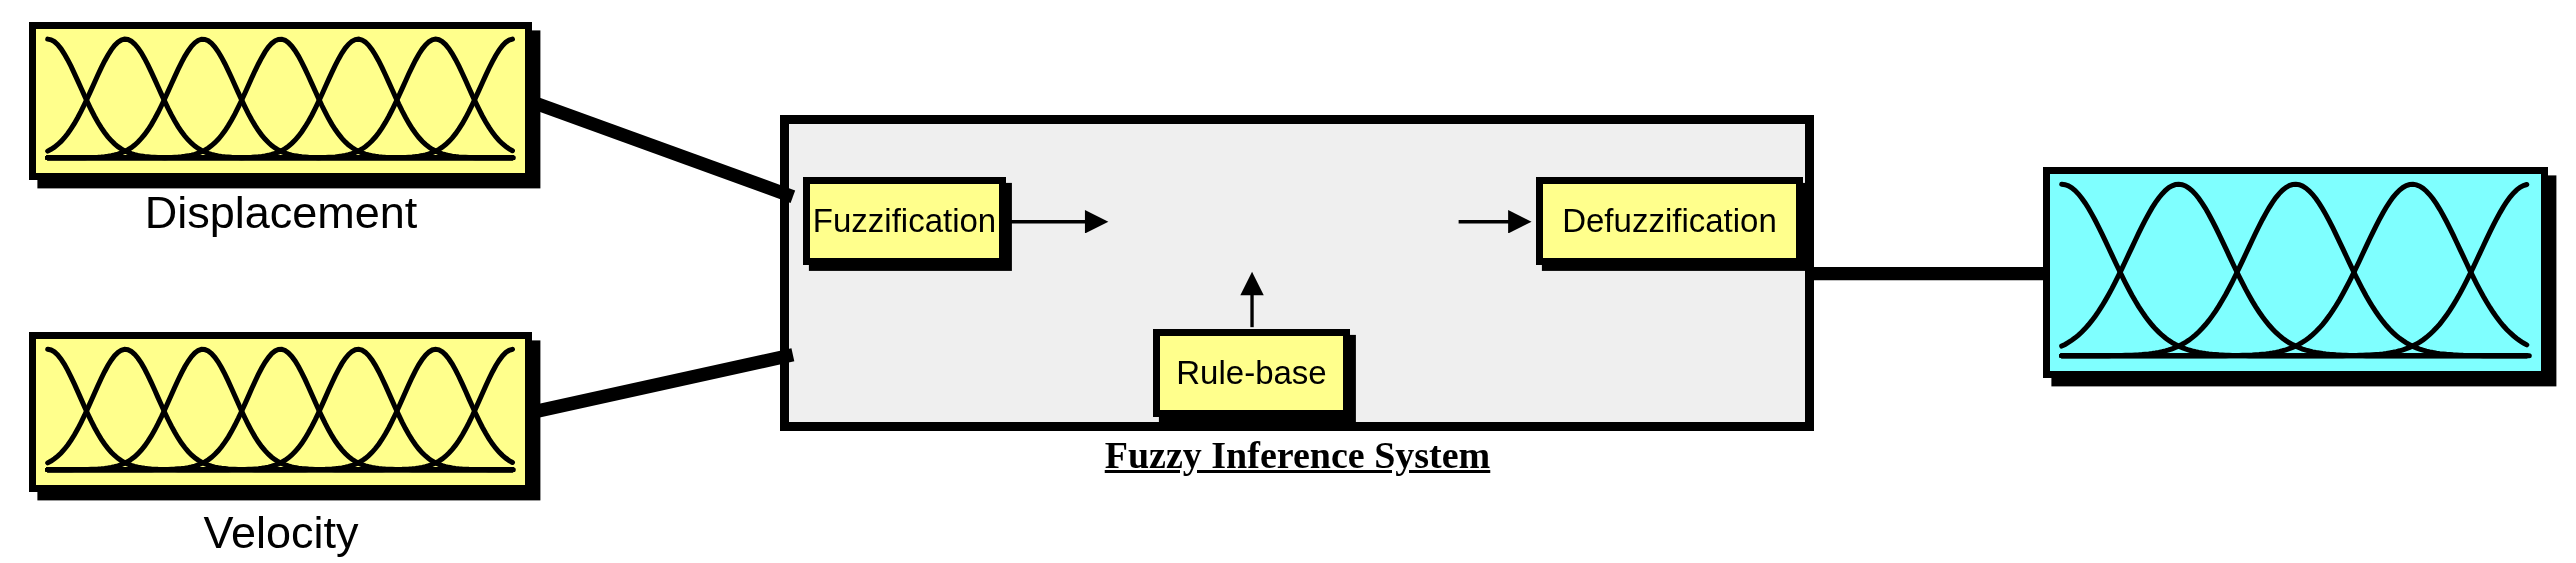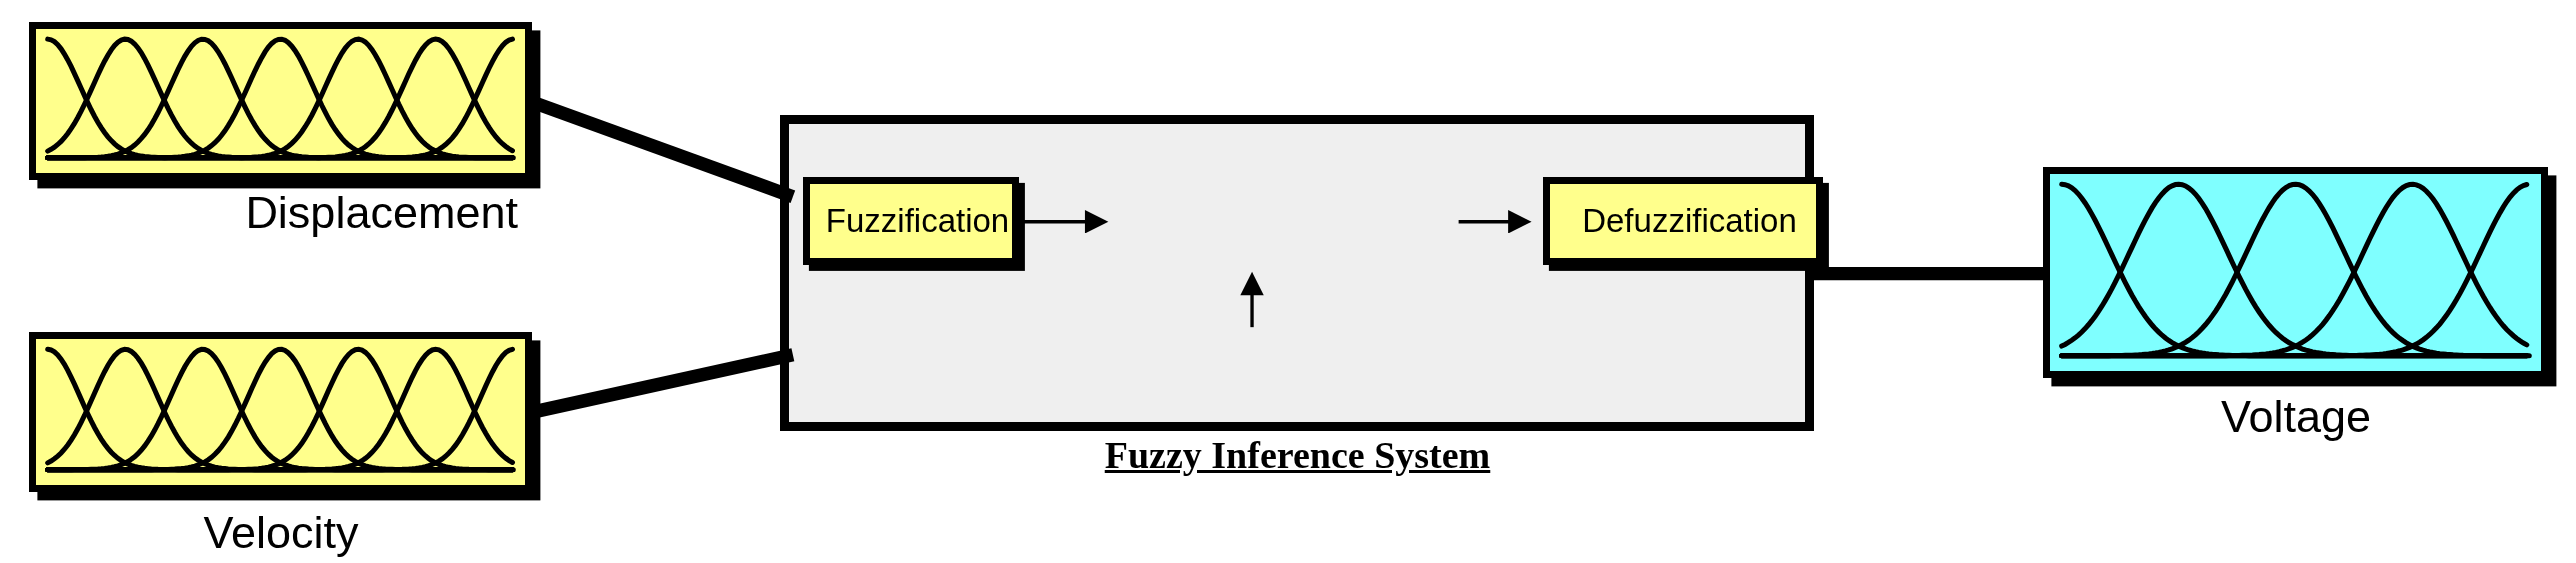--- a/index.html
+++ b/index.html
@@ -22,21 +22,20 @@
     background:var(--container-fill,#EFEFEF);
     z-index:1;
   }
   .procbox{
     position:absolute;border:7.5px solid var(--stroke,#000);
     background:var(--input-fill,#FFFF8C);
     box-shadow:5.9px 5.9px 0 var(--stroke,#000);
     display:flex;align-items:center;justify-content:center;
     font-size:33px;color:#000;white-space:nowrap;
     z-index:3;
-    padding-left:13px;
   }
   .caption{
     position:absolute;text-align:center;font-size:45px;color:#000;
     z-index:3;
   }
   .fis-caption{
     position:absolute;left:780px;top:433px;width:1035px;text-align:center;
     font-family:"Liberation Serif",serif;font-weight:bold;font-size:38px;color:#000;
     z-index:3;
     text-decoration:underline;
@@ -69,21 +68,21 @@
         <path d="M14.0 12.0L18.0 12.8L22.0 15.0L26.0 18.7L30.0 23.6L34.0 29.8L38.0 36.9L42.0 44.7L46.0 53.2L50.0 61.9L54.0 70.8L58.0 79.6L62.0 88.2L66.0 96.5L70.0 104.2L74.0 111.4L78.0 117.9L82.0 123.7L86.0 128.9L90.0 133.4L94.0 137.3L98.0 140.6L102.0 143.3L106.0 145.6L110.0 147.5L114.0 149.0L118.0 150.2L122.0 151.1L126.0 151.9L130.0 152.4L134.0 152.8L138.0 153.2L142.0 153.4L146.0 153.6L150.0 153.7L154.0 153.8L158.0 153.9L162.0 153.9L166.0 153.9L170.0 154.0L174.0 154.0L178.0 154.0L182.0 154.0L186.0 154.0L190.0 154.0L194.0 154.0L198.0 154.0L202.0 154.0L206.0 154.0L210.0 154.0L214.0 154.0L218.0 154.0L222.0 154.0L226.0 154.0L230.0 154.0L234.0 154.0L238.0 154.0L242.0 154.0L246.0 154.0L250.0 154.0L254.0 154.0L258.0 154.0L262.0 154.0L266.0 154.0L270.0 154.0L274.0 154.0L278.0 154.0L282.0 154.0L286.0 154.0L290.0 154.0L294.0 154.0L298.0 154.0L302.0 154.0L306.0 154.0L310.0 154.0L314.0 154.0L318.0 154.0L322.0 154.0L326.0 154.0L330.0 154.0L334.0 154.0L338.0 154.0L342.0 154.0L346.0 154.0L350.0 154.0L354.0 154.0L358.0 154.0L362.0 154.0L366.0 154.0L370.0 154.0L374.0 154.0L378.0 154.0L382.0 154.0L386.0 154.0L390.0 154.0L394.0 154.0L398.0 154.0L402.0 154.0L406.0 154.0L410.0 154.0L414.0 154.0L418.0 154.0L422.0 154.0L426.0 154.0L430.0 154.0L434.0 154.0L438.0 154.0L442.0 154.0L446.0 154.0L450.0 154.0L454.0 154.0L458.0 154.0L462.0 154.0L466.0 154.0L470.0 154.0L474.0 154.0L478.0 154.0L482.0 154.0L486.0 154.0L490.0 154.0L494.0 154.0L498.0 154.0L502.0 154.0L506.0 154.0L510.0 154.0L514.0 154.0L518.0 154.0L522.0 154.0L526.0 154.0L530.0 154.0L534.0 154.0L538.0 154.0L542.0 154.0L546.0 154.0L550.0 154.0L554.0 154.0L558.0 154.0L562.0 154.0L566.0 154.0L570.0 154.0" fill="none" stroke="#000000" stroke-width="6" stroke-linecap="round"></path>
         <path d="M14.0 146.0L18.0 143.8L22.0 141.2L26.0 138.0L30.0 134.3L34.0 129.9L38.0 124.8L42.0 119.1L46.0 112.8L50.0 105.7L54.0 98.1L58.0 90.0L62.0 81.5L66.0 72.7L70.0 63.8L74.0 55.0L78.0 46.4L82.0 38.4L86.0 31.2L90.0 24.8L94.0 19.6L98.0 15.7L102.0 13.1L106.0 12.0L110.0 12.5L114.0 14.4L118.0 17.8L122.0 22.5L126.0 28.4L130.0 35.3L134.0 43.0L138.0 51.4L142.0 60.1L146.0 69.0L150.0 77.8L154.0 86.5L158.0 94.8L162.0 102.6L166.0 109.9L170.0 116.6L174.0 122.6L178.0 127.9L182.0 132.5L186.0 136.5L190.0 139.9L194.0 142.8L198.0 145.2L202.0 147.1L206.0 148.7L210.0 149.9L214.0 150.9L218.0 151.7L222.0 152.3L226.0 152.8L230.0 153.1L234.0 153.4L238.0 153.5L242.0 153.7L246.0 153.8L250.0 153.8L254.0 153.9L258.0 153.9L262.0 154.0L266.0 154.0L270.0 154.0L274.0 154.0L278.0 154.0L282.0 154.0L286.0 154.0L290.0 154.0L294.0 154.0L298.0 154.0L302.0 154.0L306.0 154.0L310.0 154.0L314.0 154.0L318.0 154.0L322.0 154.0L326.0 154.0L330.0 154.0L334.0 154.0L338.0 154.0L342.0 154.0L346.0 154.0L350.0 154.0L354.0 154.0L358.0 154.0L362.0 154.0L366.0 154.0L370.0 154.0L374.0 154.0L378.0 154.0L382.0 154.0L386.0 154.0L390.0 154.0L394.0 154.0L398.0 154.0L402.0 154.0L406.0 154.0L410.0 154.0L414.0 154.0L418.0 154.0L422.0 154.0L426.0 154.0L430.0 154.0L434.0 154.0L438.0 154.0L442.0 154.0L446.0 154.0L450.0 154.0L454.0 154.0L458.0 154.0L462.0 154.0L466.0 154.0L470.0 154.0L474.0 154.0L478.0 154.0L482.0 154.0L486.0 154.0L490.0 154.0L494.0 154.0L498.0 154.0L502.0 154.0L506.0 154.0L510.0 154.0L514.0 154.0L518.0 154.0L522.0 154.0L526.0 154.0L530.0 154.0L534.0 154.0L538.0 154.0L542.0 154.0L546.0 154.0L550.0 154.0L554.0 154.0L558.0 154.0L562.0 154.0L566.0 154.0L570.0 154.0" fill="none" stroke="#000000" stroke-width="6" stroke-linecap="round"></path>
         <path d="M14.0 154.0L18.0 154.0L22.0 154.0L26.0 154.0L30.0 154.0L34.0 154.0L38.0 154.0L42.0 154.0L46.0 153.9L50.0 153.9L54.0 153.9L58.0 153.8L62.0 153.7L66.0 153.6L70.0 153.5L74.0 153.3L78.0 153.0L82.0 152.6L86.0 152.1L90.0 151.4L94.0 150.6L98.0 149.5L102.0 148.1L106.0 146.4L110.0 144.3L114.0 141.8L118.0 138.7L122.0 135.1L126.0 130.8L130.0 126.0L134.0 120.4L138.0 114.2L142.0 107.3L146.0 99.8L150.0 91.7L154.0 83.3L158.0 74.5L162.0 65.6L166.0 56.8L170.0 48.2L174.0 40.1L178.0 32.6L182.0 26.1L186.0 20.6L190.0 16.4L194.0 13.5L198.0 12.1L202.0 12.3L206.0 13.9L210.0 17.0L214.0 21.4L218.0 27.1L222.0 33.8L226.0 41.4L230.0 49.6L234.0 58.2L238.0 67.1L242.0 76.0L246.0 84.7L250.0 93.1L254.0 101.1L258.0 108.5L262.0 115.2L266.0 121.4L270.0 126.8L274.0 131.6L278.0 135.7L282.0 139.3L286.0 142.2L290.0 144.7L294.0 146.7L298.0 148.4L302.0 149.7L306.0 150.8L310.0 151.6L314.0 152.2L318.0 152.7L322.0 153.0L326.0 153.3L330.0 153.5L334.0 153.7L338.0 153.8L342.0 153.8L346.0 153.9L350.0 153.9L354.0 154.0L358.0 154.0L362.0 154.0L366.0 154.0L370.0 154.0L374.0 154.0L378.0 154.0L382.0 154.0L386.0 154.0L390.0 154.0L394.0 154.0L398.0 154.0L402.0 154.0L406.0 154.0L410.0 154.0L414.0 154.0L418.0 154.0L422.0 154.0L426.0 154.0L430.0 154.0L434.0 154.0L438.0 154.0L442.0 154.0L446.0 154.0L450.0 154.0L454.0 154.0L458.0 154.0L462.0 154.0L466.0 154.0L470.0 154.0L474.0 154.0L478.0 154.0L482.0 154.0L486.0 154.0L490.0 154.0L494.0 154.0L498.0 154.0L502.0 154.0L506.0 154.0L510.0 154.0L514.0 154.0L518.0 154.0L522.0 154.0L526.0 154.0L530.0 154.0L534.0 154.0L538.0 154.0L542.0 154.0L546.0 154.0L550.0 154.0L554.0 154.0L558.0 154.0L562.0 154.0L566.0 154.0L570.0 154.0" fill="none" stroke="#000000" stroke-width="6" stroke-linecap="round"></path>
         <path d="M14.0 154.0L18.0 154.0L22.0 154.0L26.0 154.0L30.0 154.0L34.0 154.0L38.0 154.0L42.0 154.0L46.0 154.0L50.0 154.0L54.0 154.0L58.0 154.0L62.0 154.0L66.0 154.0L70.0 154.0L74.0 154.0L78.0 154.0L82.0 154.0L86.0 154.0L90.0 154.0L94.0 154.0L98.0 154.0L102.0 154.0L106.0 154.0L110.0 154.0L114.0 154.0L118.0 154.0L122.0 154.0L126.0 154.0L130.0 154.0L134.0 154.0L138.0 154.0L142.0 153.9L146.0 153.9L150.0 153.8L154.0 153.8L158.0 153.7L162.0 153.5L166.0 153.3L170.0 153.1L174.0 152.7L178.0 152.2L182.0 151.6L186.0 150.8L190.0 149.8L194.0 148.5L198.0 146.8L202.0 144.8L206.0 142.3L210.0 139.4L214.0 135.9L218.0 131.8L222.0 127.0L226.0 121.6L230.0 115.5L234.0 108.8L238.0 101.4L242.0 93.4L246.0 85.1L250.0 76.4L254.0 67.5L258.0 58.6L262.0 49.9L266.0 41.7L270.0 34.1L274.0 27.3L278.0 21.6L282.0 17.1L286.0 14.0L290.0 12.3L294.0 12.1L298.0 13.4L302.0 16.2L306.0 20.4L310.0 25.8L314.0 32.3L318.0 39.7L322.0 47.8L326.0 56.4L330.0 65.2L334.0 74.1L338.0 82.9L342.0 91.4L346.0 99.4L350.0 107.0L354.0 113.9L358.0 120.1L362.0 125.7L366.0 130.7L370.0 134.9L374.0 138.6L378.0 141.7L382.0 144.2L386.0 146.4L390.0 148.1L394.0 149.5L398.0 150.6L402.0 151.4L406.0 152.1L410.0 152.6L414.0 153.0L418.0 153.3L422.0 153.5L426.0 153.6L430.0 153.7L434.0 153.8L438.0 153.9L442.0 153.9L446.0 153.9L450.0 154.0L454.0 154.0L458.0 154.0L462.0 154.0L466.0 154.0L470.0 154.0L474.0 154.0L478.0 154.0L482.0 154.0L486.0 154.0L490.0 154.0L494.0 154.0L498.0 154.0L502.0 154.0L506.0 154.0L510.0 154.0L514.0 154.0L518.0 154.0L522.0 154.0L526.0 154.0L530.0 154.0L534.0 154.0L538.0 154.0L542.0 154.0L546.0 154.0L550.0 154.0L554.0 154.0L558.0 154.0L562.0 154.0L566.0 154.0L570.0 154.0" fill="none" stroke="#000000" stroke-width="6" stroke-linecap="round"></path>
         <path d="M14.0 154.0L18.0 154.0L22.0 154.0L26.0 154.0L30.0 154.0L34.0 154.0L38.0 154.0L42.0 154.0L46.0 154.0L50.0 154.0L54.0 154.0L58.0 154.0L62.0 154.0L66.0 154.0L70.0 154.0L74.0 154.0L78.0 154.0L82.0 154.0L86.0 154.0L90.0 154.0L94.0 154.0L98.0 154.0L102.0 154.0L106.0 154.0L110.0 154.0L114.0 154.0L118.0 154.0L122.0 154.0L126.0 154.0L130.0 154.0L134.0 154.0L138.0 154.0L142.0 154.0L146.0 154.0L150.0 154.0L154.0 154.0L158.0 154.0L162.0 154.0L166.0 154.0L170.0 154.0L174.0 154.0L178.0 154.0L182.0 154.0L186.0 154.0L190.0 154.0L194.0 154.0L198.0 154.0L202.0 154.0L206.0 154.0L210.0 154.0L214.0 154.0L218.0 154.0L222.0 154.0L226.0 154.0L230.0 154.0L234.0 153.9L238.0 153.9L242.0 153.9L246.0 153.8L250.0 153.7L254.0 153.6L258.0 153.4L262.0 153.1L266.0 152.8L270.0 152.3L274.0 151.7L278.0 151.0L282.0 150.0L286.0 148.7L290.0 147.2L294.0 145.3L298.0 142.9L302.0 140.1L306.0 136.7L310.0 132.7L314.0 128.1L318.0 122.8L322.0 116.8L326.0 110.2L330.0 103.0L334.0 95.1L338.0 86.8L342.0 78.2L346.0 69.3L350.0 60.4L354.0 51.7L358.0 43.4L362.0 35.6L366.0 28.7L370.0 22.7L374.0 18.0L378.0 14.5L382.0 12.5L386.0 12.0L390.0 13.0L394.0 15.5L398.0 19.4L402.0 24.6L406.0 30.9L410.0 38.1L414.0 46.1L418.0 54.6L422.0 63.4L426.0 72.3L430.0 81.1L434.0 89.7L438.0 97.8L442.0 105.4L446.0 112.5L450.0 118.9L454.0 124.6L458.0 129.7L462.0 134.1L466.0 137.9L470.0 141.1L474.0 143.7L478.0 145.9L482.0 147.7L486.0 149.2L490.0 150.3L494.0 151.3L498.0 152.0L502.0 152.5L506.0 152.9L510.0 153.2L514.0 153.4L518.0 153.6L522.0 153.7L526.0 153.8L530.0 153.9L534.0 153.9L538.0 153.9L542.0 154.0L546.0 154.0L550.0 154.0L554.0 154.0L558.0 154.0L562.0 154.0L566.0 154.0L570.0 154.0" fill="none" stroke="#000000" stroke-width="6" stroke-linecap="round"></path>
         <path d="M14.0 154.0L18.0 154.0L22.0 154.0L26.0 154.0L30.0 154.0L34.0 154.0L38.0 154.0L42.0 154.0L46.0 154.0L50.0 154.0L54.0 154.0L58.0 154.0L62.0 154.0L66.0 154.0L70.0 154.0L74.0 154.0L78.0 154.0L82.0 154.0L86.0 154.0L90.0 154.0L94.0 154.0L98.0 154.0L102.0 154.0L106.0 154.0L110.0 154.0L114.0 154.0L118.0 154.0L122.0 154.0L126.0 154.0L130.0 154.0L134.0 154.0L138.0 154.0L142.0 154.0L146.0 154.0L150.0 154.0L154.0 154.0L158.0 154.0L162.0 154.0L166.0 154.0L170.0 154.0L174.0 154.0L178.0 154.0L182.0 154.0L186.0 154.0L190.0 154.0L194.0 154.0L198.0 154.0L202.0 154.0L206.0 154.0L210.0 154.0L214.0 154.0L218.0 154.0L222.0 154.0L226.0 154.0L230.0 154.0L234.0 154.0L238.0 154.0L242.0 154.0L246.0 154.0L250.0 154.0L254.0 154.0L258.0 154.0L262.0 154.0L266.0 154.0L270.0 154.0L274.0 154.0L278.0 154.0L282.0 154.0L286.0 154.0L290.0 154.0L294.0 154.0L298.0 154.0L302.0 154.0L306.0 154.0L310.0 154.0L314.0 154.0L318.0 154.0L322.0 154.0L326.0 153.9L330.0 153.9L334.0 153.9L338.0 153.8L342.0 153.7L346.0 153.6L350.0 153.4L354.0 153.2L358.0 152.9L362.0 152.4L366.0 151.9L370.0 151.2L374.0 150.2L378.0 149.0L382.0 147.5L386.0 145.7L390.0 143.4L394.0 140.7L398.0 137.4L402.0 133.6L406.0 129.1L410.0 123.9L414.0 118.1L418.0 111.6L422.0 104.5L426.0 96.8L430.0 88.6L434.0 80.0L438.0 71.2L442.0 62.3L446.0 53.5L450.0 45.1L454.0 37.2L458.0 30.0L462.0 23.9L466.0 18.9L470.0 15.1L474.0 12.8L478.0 12.0L482.0 12.7L486.0 14.9L490.0 18.5L494.0 23.4L498.0 29.5L502.0 36.6L506.0 44.4L510.0 52.8L514.0 61.5L518.0 70.4L522.0 79.3L526.0 87.9L530.0 96.1L534.0 103.9L538.0 111.1L542.0 117.6L546.0 123.5L550.0 128.7L554.0 133.2L558.0 137.1L562.0 140.4L566.0 143.2L570.0 145.5" fill="none" stroke="#000000" stroke-width="6" stroke-linecap="round"></path>
         <path d="M14.0 154.0L18.0 154.0L22.0 154.0L26.0 154.0L30.0 154.0L34.0 154.0L38.0 154.0L42.0 154.0L46.0 154.0L50.0 154.0L54.0 154.0L58.0 154.0L62.0 154.0L66.0 154.0L70.0 154.0L74.0 154.0L78.0 154.0L82.0 154.0L86.0 154.0L90.0 154.0L94.0 154.0L98.0 154.0L102.0 154.0L106.0 154.0L110.0 154.0L114.0 154.0L118.0 154.0L122.0 154.0L126.0 154.0L130.0 154.0L134.0 154.0L138.0 154.0L142.0 154.0L146.0 154.0L150.0 154.0L154.0 154.0L158.0 154.0L162.0 154.0L166.0 154.0L170.0 154.0L174.0 154.0L178.0 154.0L182.0 154.0L186.0 154.0L190.0 154.0L194.0 154.0L198.0 154.0L202.0 154.0L206.0 154.0L210.0 154.0L214.0 154.0L218.0 154.0L222.0 154.0L226.0 154.0L230.0 154.0L234.0 154.0L238.0 154.0L242.0 154.0L246.0 154.0L250.0 154.0L254.0 154.0L258.0 154.0L262.0 154.0L266.0 154.0L270.0 154.0L274.0 154.0L278.0 154.0L282.0 154.0L286.0 154.0L290.0 154.0L294.0 154.0L298.0 154.0L302.0 154.0L306.0 154.0L310.0 154.0L314.0 154.0L318.0 154.0L322.0 154.0L326.0 154.0L330.0 154.0L334.0 154.0L338.0 154.0L342.0 154.0L346.0 154.0L350.0 154.0L354.0 154.0L358.0 154.0L362.0 154.0L366.0 154.0L370.0 154.0L374.0 154.0L378.0 154.0L382.0 154.0L386.0 154.0L390.0 154.0L394.0 154.0L398.0 154.0L402.0 154.0L406.0 154.0L410.0 154.0L414.0 154.0L418.0 153.9L422.0 153.9L426.0 153.9L430.0 153.8L434.0 153.7L438.0 153.6L442.0 153.5L446.0 153.2L450.0 152.9L454.0 152.5L458.0 152.0L462.0 151.3L466.0 150.4L470.0 149.3L474.0 147.9L478.0 146.1L482.0 143.9L486.0 141.3L490.0 138.1L494.0 134.4L498.0 130.1L502.0 125.1L506.0 119.4L510.0 113.1L514.0 106.1L518.0 98.5L522.0 90.3L526.0 81.8L530.0 73.0L534.0 64.1L538.0 55.3L542.0 46.8L546.0 38.8L550.0 31.5L554.0 25.1L558.0 19.8L562.0 15.8L566.0 13.2L570.0 12.0" fill="none" stroke="#000000" stroke-width="6" stroke-linecap="round"></path>
         <path d="M14 154L571 154" fill="none" stroke="#000000" stroke-width="6" stroke-linecap="round"></path>
       </svg>
   </div>
-  <div class="caption" style="left:14px;top:187px;width:504px;text-align:right;">Displacement</div>
+  <div class="caption" style="left:29px;top:187px;width:504px;">Displacement</div>
 
   <div class="mfbox input" style="left:29px;top:332px;width:489px;height:146px;">
     <svg viewBox="0 0 585 174">
         <path d="M14.0 12.0L18.0 12.8L22.0 15.0L26.0 18.8L30.0 23.8L34.0 30.0L38.0 37.2L42.0 45.2L46.0 53.7L50.0 62.6L54.0 71.6L58.0 80.6L62.0 89.3L66.0 97.7L70.0 105.5L74.0 112.8L78.0 119.4L82.0 125.3L86.0 130.5L90.0 135.1L94.0 139.0L98.0 142.4L102.0 145.2L106.0 147.5L110.0 149.4L114.0 150.9L118.0 152.1L122.0 153.1L126.0 153.8L130.0 154.4L134.0 154.8L138.0 155.2L142.0 155.4L146.0 155.6L150.0 155.7L154.0 155.8L158.0 155.9L162.0 155.9L166.0 155.9L170.0 156.0L174.0 156.0L178.0 156.0L182.0 156.0L186.0 156.0L190.0 156.0L194.0 156.0L198.0 156.0L202.0 156.0L206.0 156.0L210.0 156.0L214.0 156.0L218.0 156.0L222.0 156.0L226.0 156.0L230.0 156.0L234.0 156.0L238.0 156.0L242.0 156.0L246.0 156.0L250.0 156.0L254.0 156.0L258.0 156.0L262.0 156.0L266.0 156.0L270.0 156.0L274.0 156.0L278.0 156.0L282.0 156.0L286.0 156.0L290.0 156.0L294.0 156.0L298.0 156.0L302.0 156.0L306.0 156.0L310.0 156.0L314.0 156.0L318.0 156.0L322.0 156.0L326.0 156.0L330.0 156.0L334.0 156.0L338.0 156.0L342.0 156.0L346.0 156.0L350.0 156.0L354.0 156.0L358.0 156.0L362.0 156.0L366.0 156.0L370.0 156.0L374.0 156.0L378.0 156.0L382.0 156.0L386.0 156.0L390.0 156.0L394.0 156.0L398.0 156.0L402.0 156.0L406.0 156.0L410.0 156.0L414.0 156.0L418.0 156.0L422.0 156.0L426.0 156.0L430.0 156.0L434.0 156.0L438.0 156.0L442.0 156.0L446.0 156.0L450.0 156.0L454.0 156.0L458.0 156.0L462.0 156.0L466.0 156.0L470.0 156.0L474.0 156.0L478.0 156.0L482.0 156.0L486.0 156.0L490.0 156.0L494.0 156.0L498.0 156.0L502.0 156.0L506.0 156.0L510.0 156.0L514.0 156.0L518.0 156.0L522.0 156.0L526.0 156.0L530.0 156.0L534.0 156.0L538.0 156.0L542.0 156.0L546.0 156.0L550.0 156.0L554.0 156.0L558.0 156.0L562.0 156.0L566.0 156.0L570.0 156.0" fill="none" stroke="#000000" stroke-width="6" stroke-linecap="round"></path>
         <path d="M14.0 147.9L18.0 145.7L22.0 143.0L26.0 139.8L30.0 136.0L34.0 131.5L38.0 126.4L42.0 120.7L46.0 114.2L50.0 107.1L54.0 99.3L58.0 91.1L62.0 82.4L66.0 73.5L70.0 64.5L74.0 55.6L78.0 46.9L82.0 38.8L86.0 31.4L90.0 25.0L94.0 19.7L98.0 15.7L102.0 13.1L106.0 12.0L110.0 12.5L114.0 14.5L118.0 17.9L122.0 22.7L126.0 28.6L130.0 35.6L134.0 43.5L138.0 51.9L142.0 60.7L146.0 69.8L150.0 78.7L154.0 87.5L158.0 96.0L162.0 103.9L166.0 111.3L170.0 118.0L174.0 124.1L178.0 129.5L182.0 134.2L186.0 138.3L190.0 141.7L194.0 144.6L198.0 147.0L202.0 149.0L206.0 150.6L210.0 151.9L214.0 152.9L218.0 153.7L222.0 154.3L226.0 154.7L230.0 155.1L234.0 155.4L238.0 155.5L242.0 155.7L246.0 155.8L250.0 155.8L254.0 155.9L258.0 155.9L262.0 156.0L266.0 156.0L270.0 156.0L274.0 156.0L278.0 156.0L282.0 156.0L286.0 156.0L290.0 156.0L294.0 156.0L298.0 156.0L302.0 156.0L306.0 156.0L310.0 156.0L314.0 156.0L318.0 156.0L322.0 156.0L326.0 156.0L330.0 156.0L334.0 156.0L338.0 156.0L342.0 156.0L346.0 156.0L350.0 156.0L354.0 156.0L358.0 156.0L362.0 156.0L366.0 156.0L370.0 156.0L374.0 156.0L378.0 156.0L382.0 156.0L386.0 156.0L390.0 156.0L394.0 156.0L398.0 156.0L402.0 156.0L406.0 156.0L410.0 156.0L414.0 156.0L418.0 156.0L422.0 156.0L426.0 156.0L430.0 156.0L434.0 156.0L438.0 156.0L442.0 156.0L446.0 156.0L450.0 156.0L454.0 156.0L458.0 156.0L462.0 156.0L466.0 156.0L470.0 156.0L474.0 156.0L478.0 156.0L482.0 156.0L486.0 156.0L490.0 156.0L494.0 156.0L498.0 156.0L502.0 156.0L506.0 156.0L510.0 156.0L514.0 156.0L518.0 156.0L522.0 156.0L526.0 156.0L530.0 156.0L534.0 156.0L538.0 156.0L542.0 156.0L546.0 156.0L550.0 156.0L554.0 156.0L558.0 156.0L562.0 156.0L566.0 156.0L570.0 156.0" fill="none" stroke="#000000" stroke-width="6" stroke-linecap="round"></path>
         <path d="M14.0 156.0L18.0 156.0L22.0 156.0L26.0 156.0L30.0 156.0L34.0 156.0L38.0 156.0L42.0 156.0L46.0 155.9L50.0 155.9L54.0 155.9L58.0 155.8L62.0 155.7L66.0 155.6L70.0 155.5L74.0 155.3L78.0 155.0L82.0 154.6L86.0 154.1L90.0 153.4L94.0 152.5L98.0 151.4L102.0 150.1L106.0 148.3L110.0 146.2L114.0 143.6L118.0 140.5L122.0 136.8L126.0 132.5L130.0 127.6L134.0 121.9L138.0 115.6L142.0 108.6L146.0 101.0L150.0 92.9L154.0 84.3L158.0 75.4L162.0 66.4L166.0 57.4L170.0 48.7L174.0 40.5L178.0 32.9L182.0 26.3L186.0 20.7L190.0 16.4L194.0 13.5L198.0 12.1L202.0 12.3L206.0 13.9L210.0 17.0L214.0 21.6L218.0 27.3L222.0 34.1L226.0 41.8L230.0 50.1L234.0 58.9L238.0 67.9L242.0 76.9L246.0 85.7L250.0 94.2L254.0 102.3L258.0 109.8L262.0 116.7L266.0 122.9L270.0 128.4L274.0 133.3L278.0 137.5L282.0 141.1L286.0 144.1L290.0 146.6L294.0 148.6L298.0 150.3L302.0 151.6L306.0 152.7L310.0 153.5L314.0 154.2L318.0 154.7L322.0 155.0L326.0 155.3L330.0 155.5L334.0 155.7L338.0 155.8L342.0 155.8L346.0 155.9L350.0 155.9L354.0 155.9L358.0 156.0L362.0 156.0L366.0 156.0L370.0 156.0L374.0 156.0L378.0 156.0L382.0 156.0L386.0 156.0L390.0 156.0L394.0 156.0L398.0 156.0L402.0 156.0L406.0 156.0L410.0 156.0L414.0 156.0L418.0 156.0L422.0 156.0L426.0 156.0L430.0 156.0L434.0 156.0L438.0 156.0L442.0 156.0L446.0 156.0L450.0 156.0L454.0 156.0L458.0 156.0L462.0 156.0L466.0 156.0L470.0 156.0L474.0 156.0L478.0 156.0L482.0 156.0L486.0 156.0L490.0 156.0L494.0 156.0L498.0 156.0L502.0 156.0L506.0 156.0L510.0 156.0L514.0 156.0L518.0 156.0L522.0 156.0L526.0 156.0L530.0 156.0L534.0 156.0L538.0 156.0L542.0 156.0L546.0 156.0L550.0 156.0L554.0 156.0L558.0 156.0L562.0 156.0L566.0 156.0L570.0 156.0" fill="none" stroke="#000000" stroke-width="6" stroke-linecap="round"></path>
         <path d="M14.0 156.0L18.0 156.0L22.0 156.0L26.0 156.0L30.0 156.0L34.0 156.0L38.0 156.0L42.0 156.0L46.0 156.0L50.0 156.0L54.0 156.0L58.0 156.0L62.0 156.0L66.0 156.0L70.0 156.0L74.0 156.0L78.0 156.0L82.0 156.0L86.0 156.0L90.0 156.0L94.0 156.0L98.0 156.0L102.0 156.0L106.0 156.0L110.0 156.0L114.0 156.0L118.0 156.0L122.0 156.0L126.0 156.0L130.0 156.0L134.0 156.0L138.0 156.0L142.0 155.9L146.0 155.9L150.0 155.8L154.0 155.8L158.0 155.7L162.0 155.5L166.0 155.3L170.0 155.0L174.0 154.7L178.0 154.2L182.0 153.6L186.0 152.7L190.0 151.7L194.0 150.4L198.0 148.7L202.0 146.7L206.0 144.2L210.0 141.2L214.0 137.6L218.0 133.5L222.0 128.6L226.0 123.1L230.0 117.0L234.0 110.1L238.0 102.6L242.0 94.6L246.0 86.1L250.0 77.3L254.0 68.3L258.0 59.3L262.0 50.5L266.0 42.1L270.0 34.4L274.0 27.6L278.0 21.8L282.0 17.2L286.0 14.0L290.0 12.3L294.0 12.1L298.0 13.4L302.0 16.3L306.0 20.5L310.0 26.0L314.0 32.6L318.0 40.1L322.0 48.3L326.0 57.0L330.0 66.0L334.0 75.0L338.0 83.9L342.0 92.5L346.0 100.7L350.0 108.3L354.0 115.3L358.0 121.7L362.0 127.3L366.0 132.3L370.0 136.7L374.0 140.4L378.0 143.5L382.0 146.1L386.0 148.2L390.0 150.0L394.0 151.4L398.0 152.5L402.0 153.4L406.0 154.1L410.0 154.6L414.0 155.0L418.0 155.3L422.0 155.5L426.0 155.6L430.0 155.7L434.0 155.8L438.0 155.9L442.0 155.9L446.0 155.9L450.0 156.0L454.0 156.0L458.0 156.0L462.0 156.0L466.0 156.0L470.0 156.0L474.0 156.0L478.0 156.0L482.0 156.0L486.0 156.0L490.0 156.0L494.0 156.0L498.0 156.0L502.0 156.0L506.0 156.0L510.0 156.0L514.0 156.0L518.0 156.0L522.0 156.0L526.0 156.0L530.0 156.0L534.0 156.0L538.0 156.0L542.0 156.0L546.0 156.0L550.0 156.0L554.0 156.0L558.0 156.0L562.0 156.0L566.0 156.0L570.0 156.0" fill="none" stroke="#000000" stroke-width="6" stroke-linecap="round"></path>
         <path d="M14.0 156.0L18.0 156.0L22.0 156.0L26.0 156.0L30.0 156.0L34.0 156.0L38.0 156.0L42.0 156.0L46.0 156.0L50.0 156.0L54.0 156.0L58.0 156.0L62.0 156.0L66.0 156.0L70.0 156.0L74.0 156.0L78.0 156.0L82.0 156.0L86.0 156.0L90.0 156.0L94.0 156.0L98.0 156.0L102.0 156.0L106.0 156.0L110.0 156.0L114.0 156.0L118.0 156.0L122.0 156.0L126.0 156.0L130.0 156.0L134.0 156.0L138.0 156.0L142.0 156.0L146.0 156.0L150.0 156.0L154.0 156.0L158.0 156.0L162.0 156.0L166.0 156.0L170.0 156.0L174.0 156.0L178.0 156.0L182.0 156.0L186.0 156.0L190.0 156.0L194.0 156.0L198.0 156.0L202.0 156.0L206.0 156.0L210.0 156.0L214.0 156.0L218.0 156.0L222.0 156.0L226.0 156.0L230.0 156.0L234.0 155.9L238.0 155.9L242.0 155.8L246.0 155.8L250.0 155.7L254.0 155.5L258.0 155.4L262.0 155.1L266.0 154.8L270.0 154.3L274.0 153.7L278.0 152.9L282.0 151.9L286.0 150.7L290.0 149.1L294.0 147.1L298.0 144.7L302.0 141.9L306.0 138.4L310.0 134.4L314.0 129.7L318.0 124.4L322.0 118.3L326.0 111.6L330.0 104.2L334.0 96.3L338.0 87.9L342.0 79.1L346.0 70.1L350.0 61.1L354.0 52.3L358.0 43.8L362.0 36.0L366.0 28.9L370.0 22.9L374.0 18.1L378.0 14.6L382.0 12.5L386.0 12.0L390.0 13.0L394.0 15.6L398.0 19.5L402.0 24.8L406.0 31.2L410.0 38.5L414.0 46.6L418.0 55.2L422.0 64.1L426.0 73.1L430.0 82.1L434.0 90.7L438.0 99.0L442.0 106.8L446.0 113.9L450.0 120.4L454.0 126.2L458.0 131.3L462.0 135.8L466.0 139.6L470.0 142.9L474.0 145.6L478.0 147.8L482.0 149.7L486.0 151.1L490.0 152.3L494.0 153.2L498.0 153.9L502.0 154.5L506.0 154.9L510.0 155.2L514.0 155.4L518.0 155.6L522.0 155.7L526.0 155.8L530.0 155.9L534.0 155.9L538.0 155.9L542.0 156.0L546.0 156.0L550.0 156.0L554.0 156.0L558.0 156.0L562.0 156.0L566.0 156.0L570.0 156.0" fill="none" stroke="#000000" stroke-width="6" stroke-linecap="round"></path>
         <path d="M14.0 156.0L18.0 156.0L22.0 156.0L26.0 156.0L30.0 156.0L34.0 156.0L38.0 156.0L42.0 156.0L46.0 156.0L50.0 156.0L54.0 156.0L58.0 156.0L62.0 156.0L66.0 156.0L70.0 156.0L74.0 156.0L78.0 156.0L82.0 156.0L86.0 156.0L90.0 156.0L94.0 156.0L98.0 156.0L102.0 156.0L106.0 156.0L110.0 156.0L114.0 156.0L118.0 156.0L122.0 156.0L126.0 156.0L130.0 156.0L134.0 156.0L138.0 156.0L142.0 156.0L146.0 156.0L150.0 156.0L154.0 156.0L158.0 156.0L162.0 156.0L166.0 156.0L170.0 156.0L174.0 156.0L178.0 156.0L182.0 156.0L186.0 156.0L190.0 156.0L194.0 156.0L198.0 156.0L202.0 156.0L206.0 156.0L210.0 156.0L214.0 156.0L218.0 156.0L222.0 156.0L226.0 156.0L230.0 156.0L234.0 156.0L238.0 156.0L242.0 156.0L246.0 156.0L250.0 156.0L254.0 156.0L258.0 156.0L262.0 156.0L266.0 156.0L270.0 156.0L274.0 156.0L278.0 156.0L282.0 156.0L286.0 156.0L290.0 156.0L294.0 156.0L298.0 156.0L302.0 156.0L306.0 156.0L310.0 156.0L314.0 156.0L318.0 156.0L322.0 156.0L326.0 155.9L330.0 155.9L334.0 155.9L338.0 155.8L342.0 155.7L346.0 155.6L350.0 155.4L354.0 155.2L358.0 154.8L362.0 154.4L366.0 153.9L370.0 153.1L374.0 152.2L378.0 151.0L382.0 149.5L386.0 147.6L390.0 145.3L394.0 142.5L398.0 139.2L402.0 135.3L406.0 130.7L410.0 125.5L414.0 119.6L418.0 113.0L422.0 105.8L426.0 98.0L430.0 89.7L434.0 81.0L438.0 72.0L442.0 63.0L446.0 54.1L450.0 45.5L454.0 37.5L458.0 30.3L462.0 24.0L466.0 19.0L470.0 15.2L474.0 12.8L478.0 12.0L482.0 12.7L486.0 14.9L490.0 18.6L494.0 23.6L498.0 29.7L502.0 36.9L506.0 44.8L510.0 53.4L514.0 62.2L518.0 71.3L522.0 80.2L526.0 89.0L530.0 97.3L534.0 105.2L538.0 112.5L542.0 119.1L546.0 125.1L550.0 130.3L554.0 134.9L558.0 138.9L562.0 142.2L566.0 145.1L570.0 147.4" fill="none" stroke="#000000" stroke-width="6" stroke-linecap="round"></path>
         <path d="M14.0 156.0L18.0 156.0L22.0 156.0L26.0 156.0L30.0 156.0L34.0 156.0L38.0 156.0L42.0 156.0L46.0 156.0L50.0 156.0L54.0 156.0L58.0 156.0L62.0 156.0L66.0 156.0L70.0 156.0L74.0 156.0L78.0 156.0L82.0 156.0L86.0 156.0L90.0 156.0L94.0 156.0L98.0 156.0L102.0 156.0L106.0 156.0L110.0 156.0L114.0 156.0L118.0 156.0L122.0 156.0L126.0 156.0L130.0 156.0L134.0 156.0L138.0 156.0L142.0 156.0L146.0 156.0L150.0 156.0L154.0 156.0L158.0 156.0L162.0 156.0L166.0 156.0L170.0 156.0L174.0 156.0L178.0 156.0L182.0 156.0L186.0 156.0L190.0 156.0L194.0 156.0L198.0 156.0L202.0 156.0L206.0 156.0L210.0 156.0L214.0 156.0L218.0 156.0L222.0 156.0L226.0 156.0L230.0 156.0L234.0 156.0L238.0 156.0L242.0 156.0L246.0 156.0L250.0 156.0L254.0 156.0L258.0 156.0L262.0 156.0L266.0 156.0L270.0 156.0L274.0 156.0L278.0 156.0L282.0 156.0L286.0 156.0L290.0 156.0L294.0 156.0L298.0 156.0L302.0 156.0L306.0 156.0L310.0 156.0L314.0 156.0L318.0 156.0L322.0 156.0L326.0 156.0L330.0 156.0L334.0 156.0L338.0 156.0L342.0 156.0L346.0 156.0L350.0 156.0L354.0 156.0L358.0 156.0L362.0 156.0L366.0 156.0L370.0 156.0L374.0 156.0L378.0 156.0L382.0 156.0L386.0 156.0L390.0 156.0L394.0 156.0L398.0 156.0L402.0 156.0L406.0 156.0L410.0 156.0L414.0 156.0L418.0 155.9L422.0 155.9L426.0 155.9L430.0 155.8L434.0 155.7L438.0 155.6L442.0 155.4L446.0 155.2L450.0 154.9L454.0 154.5L458.0 154.0L462.0 153.3L466.0 152.4L470.0 151.2L474.0 149.8L478.0 148.0L482.0 145.8L486.0 143.1L490.0 139.9L494.0 136.1L498.0 131.7L502.0 126.7L506.0 120.9L510.0 114.5L514.0 107.4L518.0 99.7L522.0 91.5L526.0 82.8L530.0 73.9L534.0 64.9L538.0 55.9L542.0 47.3L546.0 39.1L550.0 31.7L554.0 25.3L558.0 19.9L562.0 15.8L566.0 13.2L570.0 12.0" fill="none" stroke="#000000" stroke-width="6" stroke-linecap="round"></path>
@@ -95,25 +94,27 @@
   <div class="mfbox output" style="left:2043px;top:167px;width:491px;height:197px;">
     <svg viewBox="0 0 587 235">
         <path d="M14.0 12.0L18.0 12.5L22.0 13.9L26.0 16.3L30.0 19.6L34.0 23.7L38.0 28.7L42.0 34.4L46.0 40.7L50.0 47.7L54.0 55.1L58.0 62.9L62.0 71.1L66.0 79.4L70.0 87.9L74.0 96.4L78.0 104.9L82.0 113.3L86.0 121.6L90.0 129.5L94.0 137.2L98.0 144.6L102.0 151.6L106.0 158.2L110.0 164.3L114.0 170.1L118.0 175.4L122.0 180.3L126.0 184.8L130.0 188.8L134.0 192.5L138.0 195.8L142.0 198.7L146.0 201.3L150.0 203.6L154.0 205.6L158.0 207.4L162.0 208.9L166.0 210.2L170.0 211.3L174.0 212.3L178.0 213.1L182.0 213.8L186.0 214.4L190.0 214.9L194.0 215.3L198.0 215.6L202.0 215.9L206.0 216.1L210.0 216.3L214.0 216.4L218.0 216.6L222.0 216.7L226.0 216.7L230.0 216.8L234.0 216.8L238.0 216.9L242.0 216.9L246.0 216.9L250.0 216.9L254.0 217.0L258.0 217.0L262.0 217.0L266.0 217.0L270.0 217.0L274.0 217.0L278.0 217.0L282.0 217.0L286.0 217.0L290.0 217.0L294.0 217.0L298.0 217.0L302.0 217.0L306.0 217.0L310.0 217.0L314.0 217.0L318.0 217.0L322.0 217.0L326.0 217.0L330.0 217.0L334.0 217.0L338.0 217.0L342.0 217.0L346.0 217.0L350.0 217.0L354.0 217.0L358.0 217.0L362.0 217.0L366.0 217.0L370.0 217.0L374.0 217.0L378.0 217.0L382.0 217.0L386.0 217.0L390.0 217.0L394.0 217.0L398.0 217.0L402.0 217.0L406.0 217.0L410.0 217.0L414.0 217.0L418.0 217.0L422.0 217.0L426.0 217.0L430.0 217.0L434.0 217.0L438.0 217.0L442.0 217.0L446.0 217.0L450.0 217.0L454.0 217.0L458.0 217.0L462.0 217.0L466.0 217.0L470.0 217.0L474.0 217.0L478.0 217.0L482.0 217.0L486.0 217.0L490.0 217.0L494.0 217.0L498.0 217.0L502.0 217.0L506.0 217.0L510.0 217.0L514.0 217.0L518.0 217.0L522.0 217.0L526.0 217.0L530.0 217.0L534.0 217.0L538.0 217.0L542.0 217.0L546.0 217.0L550.0 217.0L554.0 217.0L558.0 217.0L562.0 217.0L566.0 217.0L570.0 217.0" fill="none" stroke="#000000" stroke-width="6" stroke-linecap="round"></path>
         <path d="M14.0 205.5L18.0 203.5L22.0 201.1L26.0 198.5L30.0 195.6L34.0 192.3L38.0 188.6L42.0 184.5L46.0 180.0L50.0 175.1L54.0 169.7L58.0 164.0L62.0 157.8L66.0 151.1L70.0 144.1L74.0 136.8L78.0 129.0L82.0 121.0L86.0 112.8L90.0 104.4L94.0 95.9L98.0 87.4L102.0 78.9L106.0 70.5L110.0 62.4L114.0 54.6L118.0 47.2L122.0 40.3L126.0 34.0L130.0 28.4L134.0 23.5L138.0 19.4L142.0 16.1L146.0 13.8L150.0 12.4L154.0 12.0L158.0 12.5L162.0 14.0L166.0 16.5L170.0 19.8L174.0 24.0L178.0 29.0L182.0 34.8L186.0 41.1L190.0 48.1L194.0 55.6L198.0 63.4L202.0 71.6L206.0 79.9L210.0 88.4L214.0 97.0L218.0 105.5L222.0 113.9L226.0 122.1L230.0 130.0L234.0 137.7L238.0 145.0L242.0 152.0L246.0 158.6L250.0 164.7L254.0 170.4L258.0 175.7L262.0 180.6L266.0 185.0L270.0 189.1L274.0 192.7L278.0 196.0L282.0 198.9L286.0 201.5L290.0 203.7L294.0 205.7L298.0 207.5L302.0 209.0L306.0 210.3L310.0 211.4L314.0 212.4L318.0 213.2L322.0 213.8L326.0 214.4L330.0 214.9L334.0 215.3L338.0 215.6L342.0 215.9L346.0 216.1L350.0 216.3L354.0 216.4L358.0 216.6L362.0 216.7L366.0 216.7L370.0 216.8L374.0 216.8L378.0 216.9L382.0 216.9L386.0 216.9L390.0 216.9L394.0 217.0L398.0 217.0L402.0 217.0L406.0 217.0L410.0 217.0L414.0 217.0L418.0 217.0L422.0 217.0L426.0 217.0L430.0 217.0L434.0 217.0L438.0 217.0L442.0 217.0L446.0 217.0L450.0 217.0L454.0 217.0L458.0 217.0L462.0 217.0L466.0 217.0L470.0 217.0L474.0 217.0L478.0 217.0L482.0 217.0L486.0 217.0L490.0 217.0L494.0 217.0L498.0 217.0L502.0 217.0L506.0 217.0L510.0 217.0L514.0 217.0L518.0 217.0L522.0 217.0L526.0 217.0L530.0 217.0L534.0 217.0L538.0 217.0L542.0 217.0L546.0 217.0L550.0 217.0L554.0 217.0L558.0 217.0L562.0 217.0L566.0 217.0L570.0 217.0" fill="none" stroke="#000000" stroke-width="6" stroke-linecap="round"></path>
         <path d="M14.0 217.0L18.0 217.0L22.0 217.0L26.0 217.0L30.0 217.0L34.0 217.0L38.0 217.0L42.0 217.0L46.0 217.0L50.0 217.0L54.0 217.0L58.0 216.9L62.0 216.9L66.0 216.9L70.0 216.9L74.0 216.8L78.0 216.8L82.0 216.7L86.0 216.6L90.0 216.5L94.0 216.4L98.0 216.3L102.0 216.1L106.0 215.9L110.0 215.6L114.0 215.2L118.0 214.8L122.0 214.3L126.0 213.7L130.0 213.0L134.0 212.2L138.0 211.2L142.0 210.1L146.0 208.7L150.0 207.2L154.0 205.4L158.0 203.3L162.0 201.0L166.0 198.4L170.0 195.4L174.0 192.0L178.0 188.3L182.0 184.2L186.0 179.7L190.0 174.8L194.0 169.4L198.0 163.6L202.0 157.4L206.0 150.7L210.0 143.7L214.0 136.3L218.0 128.6L222.0 120.5L226.0 112.3L230.0 103.9L234.0 95.4L238.0 86.8L242.0 78.4L246.0 70.0L250.0 61.9L254.0 54.1L258.0 46.8L262.0 39.9L266.0 33.6L270.0 28.0L274.0 23.2L278.0 19.1L282.0 16.0L286.0 13.7L290.0 12.4L294.0 12.0L298.0 12.6L302.0 14.2L306.0 16.7L310.0 20.1L314.0 24.3L318.0 29.4L322.0 35.1L326.0 41.6L330.0 48.6L334.0 56.0L338.0 63.9L342.0 72.1L346.0 80.5L350.0 89.0L354.0 97.5L358.0 106.0L362.0 114.4L366.0 122.6L370.0 130.5L374.0 138.2L378.0 145.5L382.0 152.4L386.0 159.0L390.0 165.1L394.0 170.8L398.0 176.0L402.0 180.9L406.0 185.3L410.0 189.3L414.0 192.9L418.0 196.2L422.0 199.0L426.0 201.6L430.0 203.9L434.0 205.8L438.0 207.6L442.0 209.1L446.0 210.4L450.0 211.5L454.0 212.4L458.0 213.2L462.0 213.9L466.0 214.5L470.0 214.9L474.0 215.3L478.0 215.6L482.0 215.9L486.0 216.1L490.0 216.3L494.0 216.5L498.0 216.6L502.0 216.7L506.0 216.7L510.0 216.8L514.0 216.8L518.0 216.9L522.0 216.9L526.0 216.9L530.0 216.9L534.0 217.0L538.0 217.0L542.0 217.0L546.0 217.0L550.0 217.0L554.0 217.0L558.0 217.0L562.0 217.0L566.0 217.0L570.0 217.0" fill="none" stroke="#000000" stroke-width="6" stroke-linecap="round"></path>
         <path d="M14.0 217.0L18.0 217.0L22.0 217.0L26.0 217.0L30.0 217.0L34.0 217.0L38.0 217.0L42.0 217.0L46.0 217.0L50.0 217.0L54.0 217.0L58.0 217.0L62.0 217.0L66.0 217.0L70.0 217.0L74.0 217.0L78.0 217.0L82.0 217.0L86.0 217.0L90.0 217.0L94.0 217.0L98.0 217.0L102.0 217.0L106.0 217.0L110.0 217.0L114.0 217.0L118.0 217.0L122.0 217.0L126.0 217.0L130.0 217.0L134.0 217.0L138.0 217.0L142.0 217.0L146.0 217.0L150.0 217.0L154.0 217.0L158.0 217.0L162.0 217.0L166.0 217.0L170.0 217.0L174.0 217.0L178.0 217.0L182.0 217.0L186.0 217.0L190.0 217.0L194.0 217.0L198.0 216.9L202.0 216.9L206.0 216.9L210.0 216.9L214.0 216.8L218.0 216.8L222.0 216.7L226.0 216.6L230.0 216.5L234.0 216.4L238.0 216.3L242.0 216.1L246.0 215.8L250.0 215.6L254.0 215.2L258.0 214.8L262.0 214.3L266.0 213.7L270.0 213.0L274.0 212.1L278.0 211.1L282.0 210.0L286.0 208.6L290.0 207.1L294.0 205.3L298.0 203.2L302.0 200.8L306.0 198.2L310.0 195.2L314.0 191.8L318.0 188.1L322.0 184.0L326.0 179.4L330.0 174.4L334.0 169.0L338.0 163.2L342.0 157.0L346.0 150.3L350.0 143.2L354.0 135.8L358.0 128.1L362.0 120.0L366.0 111.8L370.0 103.4L374.0 94.8L378.0 86.3L382.0 77.8L386.0 69.5L390.0 61.4L394.0 53.7L398.0 46.3L402.0 39.5L406.0 33.3L410.0 27.7L414.0 22.9L418.0 18.9L422.0 15.8L426.0 13.6L430.0 12.3L434.0 12.0L438.0 12.7L442.0 14.3L446.0 16.9L450.0 20.3L454.0 24.6L458.0 29.7L462.0 35.5L466.0 42.0L470.0 49.0L474.0 56.5L478.0 64.4L482.0 72.6L486.0 81.0L490.0 89.5L494.0 98.0L498.0 106.5L502.0 114.9L506.0 123.1L510.0 131.0L514.0 138.6L518.0 145.9L522.0 152.8L526.0 159.3L530.0 165.4L534.0 171.1L538.0 176.4L542.0 181.2L546.0 185.6L550.0 189.5L554.0 193.1L558.0 196.3L562.0 199.2L566.0 201.8L570.0 204.0" fill="none" stroke="#000000" stroke-width="6" stroke-linecap="round"></path>
         <path d="M14.0 217.0L18.0 217.0L22.0 217.0L26.0 217.0L30.0 217.0L34.0 217.0L38.0 217.0L42.0 217.0L46.0 217.0L50.0 217.0L54.0 217.0L58.0 217.0L62.0 217.0L66.0 217.0L70.0 217.0L74.0 217.0L78.0 217.0L82.0 217.0L86.0 217.0L90.0 217.0L94.0 217.0L98.0 217.0L102.0 217.0L106.0 217.0L110.0 217.0L114.0 217.0L118.0 217.0L122.0 217.0L126.0 217.0L130.0 217.0L134.0 217.0L138.0 217.0L142.0 217.0L146.0 217.0L150.0 217.0L154.0 217.0L158.0 217.0L162.0 217.0L166.0 217.0L170.0 217.0L174.0 217.0L178.0 217.0L182.0 217.0L186.0 217.0L190.0 217.0L194.0 217.0L198.0 217.0L202.0 217.0L206.0 217.0L210.0 217.0L214.0 217.0L218.0 217.0L222.0 217.0L226.0 217.0L230.0 217.0L234.0 217.0L238.0 217.0L242.0 217.0L246.0 217.0L250.0 217.0L254.0 217.0L258.0 217.0L262.0 217.0L266.0 217.0L270.0 217.0L274.0 217.0L278.0 217.0L282.0 217.0L286.0 217.0L290.0 217.0L294.0 217.0L298.0 217.0L302.0 217.0L306.0 217.0L310.0 217.0L314.0 217.0L318.0 217.0L322.0 217.0L326.0 217.0L330.0 217.0L334.0 217.0L338.0 216.9L342.0 216.9L346.0 216.9L350.0 216.9L354.0 216.8L358.0 216.8L362.0 216.7L366.0 216.6L370.0 216.5L374.0 216.4L378.0 216.2L382.0 216.1L386.0 215.8L390.0 215.5L394.0 215.2L398.0 214.8L402.0 214.3L406.0 213.6L410.0 212.9L414.0 212.1L418.0 211.1L422.0 209.9L426.0 208.5L430.0 207.0L434.0 205.1L438.0 203.1L442.0 200.7L446.0 198.0L450.0 195.0L454.0 191.6L458.0 187.8L462.0 183.7L466.0 179.1L470.0 174.1L474.0 168.7L478.0 162.8L482.0 156.5L486.0 149.9L490.0 142.8L494.0 135.3L498.0 127.6L502.0 119.5L506.0 111.3L510.0 102.8L514.0 94.3L518.0 85.8L522.0 77.3L526.0 69.0L530.0 60.9L534.0 53.2L538.0 45.9L542.0 39.1L546.0 32.9L550.0 27.4L554.0 22.6L558.0 18.7L562.0 15.6L566.0 13.5L570.0 12.3" fill="none" stroke="#000000" stroke-width="6" stroke-linecap="round"></path>
         <path d="M14 217L573 217" fill="none" stroke="#000000" stroke-width="6" stroke-linecap="round"></path>
       </svg>
   </div>
-  <div class="caption" style="left:2043px;top:391px;width:506px;">Voltage</div>
 
   <div class="procbox" style="left:803px;top:177px;width:189px;height:74px;">
     <span>Fuzzification</span>
   </div>
-  <div class="procbox" style="left:1536px;top:177px;width:253px;height:74px;margin-left:7px;">
+  <div class="procbox" style="left:1536px;top:177px;width:253px;height:74px;">
     <span>Defuzzification</span>
+  </div>
+  <div class="procbox" style="left:1153px;top:329px;width:183px;height:74px;">
+    <span>Rule-base</span>
   </div>
 
   <div class="fis-caption">Fuzzy Inference System</div>
 
 </div>
 
 
 </body></html>

